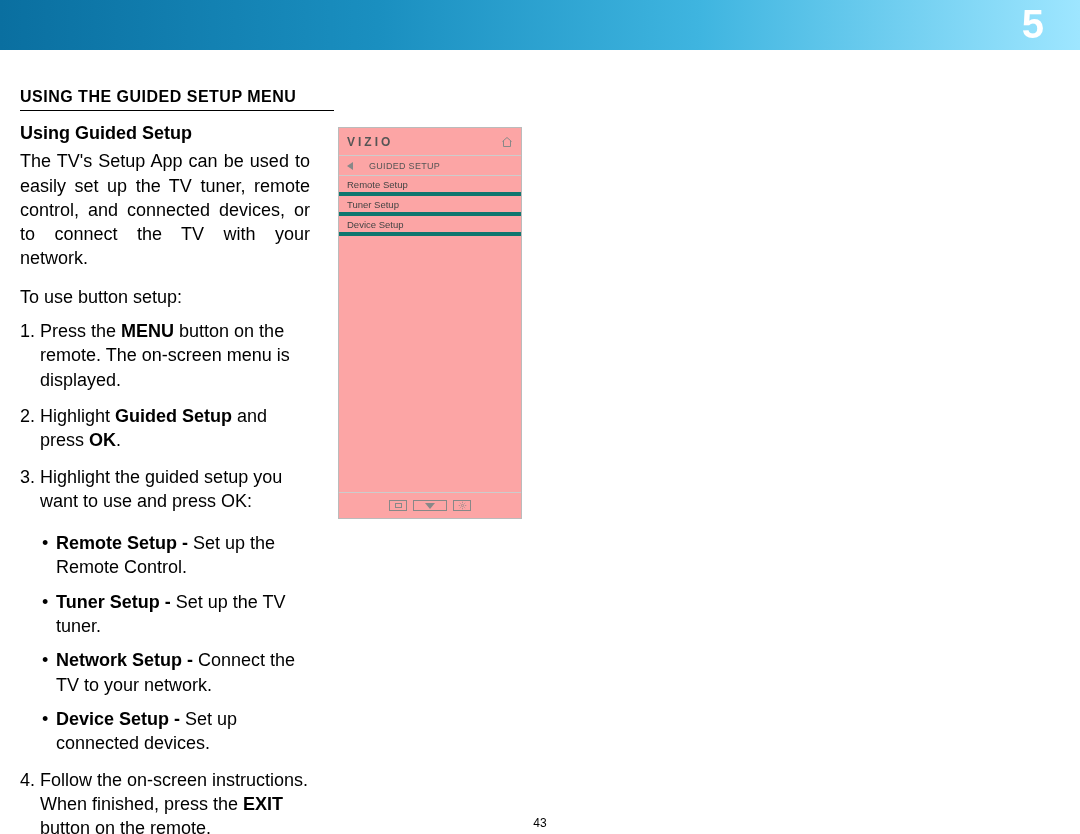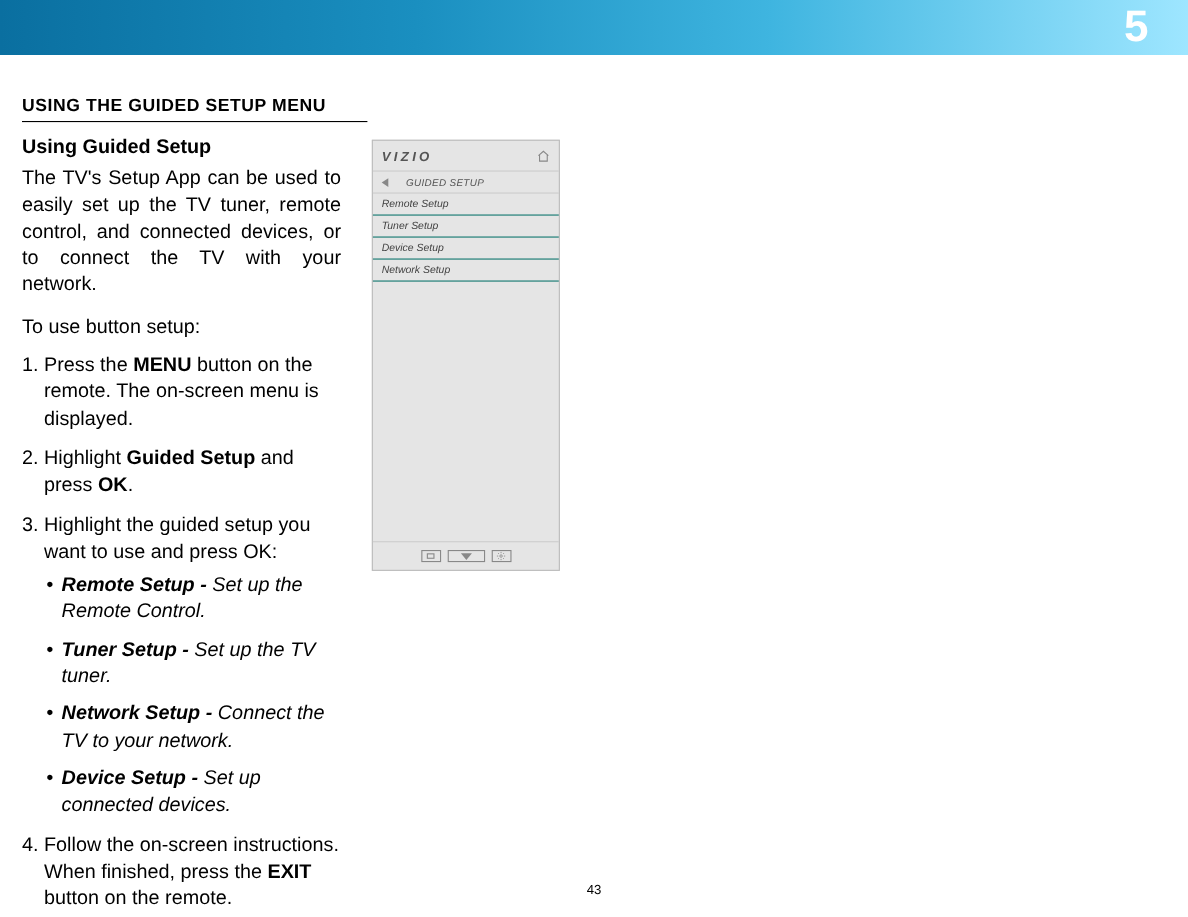--- a/index.html
+++ b/index.html
@@ -21,74 +21,73 @@
   }
   .underline { border-bottom: 1px solid #000; width: 314px; margin-bottom: 10px; }
   .columns { display: flex; gap: 28px; }
   .textcol { width: 290px; font-size: 18px; line-height: 1.35; }
   .sub-title { font-weight: 700; margin-bottom: 4px; }
   .intro { text-align: justify; margin-bottom: 14px; }
   .lead { margin-bottom: 10px; }
   ol.steps { list-style: none; counter-reset: step; }
   ol.steps > li { counter-increment: step; position: relative; padding-left: 20px; margin-bottom: 12px; }
   ol.steps > li::before { content: counter(step) "."; position: absolute; left: 0; }
-  ul.bullets { list-style: none; margin-top: 6px; font-style: italic; }
+  ul.bullets { list-style: none; margin-top: 18px; }
   ul.bullets > li { position: relative; padding-left: 16px; margin-bottom: 10px; }
   ul.bullets > li::before { content: "•"; position: absolute; left: 2px; }
   b { font-weight: 700; }
 
   .panel {
-    width: 171px; height: 392px;
+    width: 184px; height: 392px;
     border: 1px solid #bbb;
     display: flex; flex-direction: column;
     font-size: 10px; color: #555;
     margin-top: 6px;
-    background: #e5e5e5;
-    font-style: italic;
+    background: #fca5a5;
   }
   .panel-header {
     height: 28px; border-bottom: 1px solid #ccc;
     display: flex; align-items: center; justify-content: space-between;
     padding: 0 8px;
   }
   .brand { font-weight: 700; letter-spacing: 3px; font-size: 12px; color: #555; }
   .home-icon svg { display: block; }
   .panel-title {
     height: 20px; border-bottom: 1px solid #ccc;
     display: flex; align-items: center; padding: 0 8px;
     gap: 8px;
   }
   .back-tri {
     width: 0; height: 0; border-top: 4px solid transparent;
     border-bottom: 4px solid transparent; border-right: 6px solid #888;
   }
   .panel-title-text { font-size: 9px; letter-spacing: 0.3px; margin-left: 8px; }
   .panel-row {
-    height: 20px; border-bottom: 1px solid #0f766e;
+    height: 20px; border-bottom: 4px solid #0f766e;
     display: flex; align-items: center; padding: 0 8px;
     font-size: 9.5px; color: #444;
   }
   .panel-body { flex: 1; }
   .panel-footer {
     height: 26px; border-top: 1px solid #ccc;
     display: flex; align-items: center; justify-content: center; gap: 6px;
   }
   .fbox { width: 18px; height: 11px; border: 1px solid #888; display:flex; align-items:center; justify-content:center; }
   .fbox .inner-sq { width: 7px; height: 5px; border: 1px solid #888; }
   .wide-box {
     width: 34px; height: 11px; border: 1px solid #888;
     display:flex; align-items:center; justify-content:center;
   }
   .dn-chev {
     width: 0; height: 0; border-left: 5px solid transparent;
     border-right: 5px solid transparent; border-top: 6px solid #888;
   }
   .gear svg { display:block; }
   .page-number {
-    position: absolute; bottom: 18px; left: 0; width: 100%;
+    position: absolute; bottom: 4px; left: 0; width: 100%;
     text-align: center; font-size: 12px;
   }
 </style>
 </head>
 <body>
 
 <div class="page">
   <div class="banner">
     <div class="chapter-num">5</div>
   </div>
@@ -134,21 +133,20 @@
               </svg>
           </span>
         </div>
         <div class="panel-title">
           <span class="back-tri"></span>
           <span class="panel-title-text">GUIDED SETUP</span>
         </div>
         <div class="panel-row">Remote Setup</div>
         <div class="panel-row">Tuner Setup</div>
         <div class="panel-row">Device Setup</div>
-        <div class="panel-row">Network Setup</div>
         <div class="panel-body"></div>
         <div class="panel-footer">
           <span class="fbox">
               <span class="inner-sq"></span>
             </span>
           <span class="wide-box">
               <span class="dn-chev"></span>
             </span>
           <span class="fbox gear">
             <svg width="9" height="9" viewBox="0 0 24 24">

